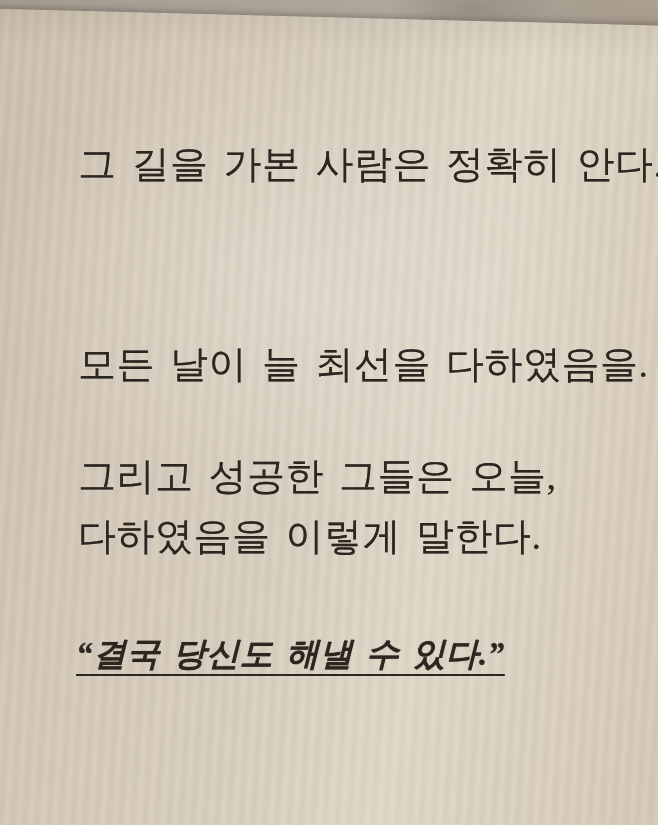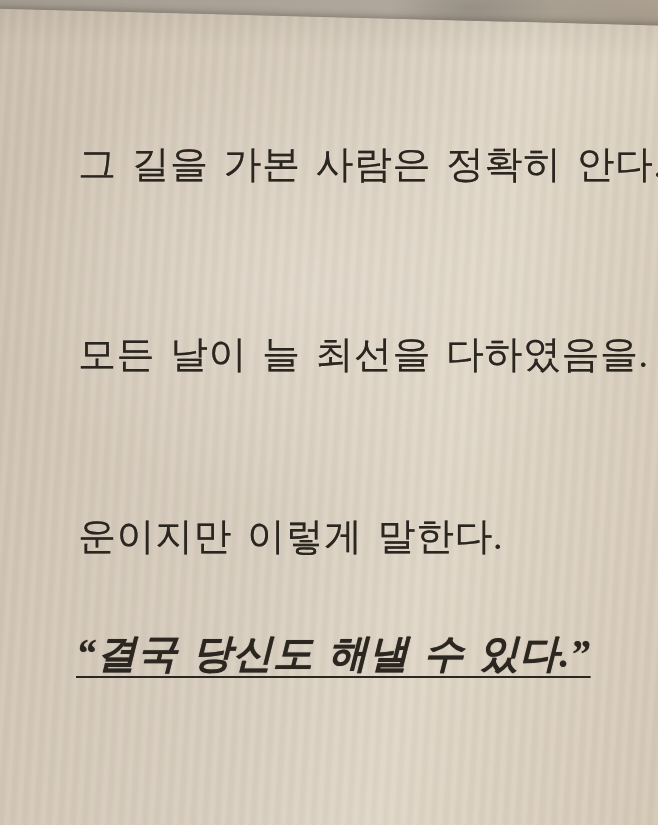--- a/index.html
+++ b/index.html
@@ -71,27 +71,27 @@
     font-size: 38px;
     line-height: 48px;
     letter-spacing: 0.5px;
     word-spacing: 5px;
     white-space: nowrap;
     font-weight: 500;
     text-shadow: 0 0 0.6px rgba(43,38,32,0.55);
   }
   .line-1 { top: 140px; }
   .line-2 { top: 270px; }
-  .line-3 { top: 330px; }
+  .line-3 { top: 340px; }
   .line-4 { top: 452px; }
   .line-5 { top: 512px; }
   .quote {
     top: 630px;
     left: 76px;
-    font-size: 40px;
+    font-size: 33px;
     font-weight: 700;
     font-style: italic;
     letter-spacing: 0.5px;
     word-spacing: 4px;
     text-decoration: underline;
     text-decoration-thickness: 2px;
     text-underline-offset: 9px;
     text-shadow: 0 0 0.8px rgba(43,38,32,0.6);
   }
 </style>
@@ -101,16 +101,17 @@
 <div class="photo">
   <div class="backdrop"></div>
 
   <div class="page">
     <div class="grain"></div>
   </div>
 
   <div class="text-layer">
     <p class="line line-1">그 길을 가본 사람은 정확히 안다.</p>
     <p class="line line-3">모든 날이 늘 최선을 다하였음을.</p>
-    <p class="line line-5">운이지만 이렇게 말한다.</p>
+    <p class="line line-4">그리고 성공한 그들은 오늘,</p>
+    <p class="line line-5">다하였음을 이렇게 말한다.</p>
     <p class="line quote">“결국 당신도 해낼 수 있다.”</p>
   </div>
 </div>
 
 </body></html>

